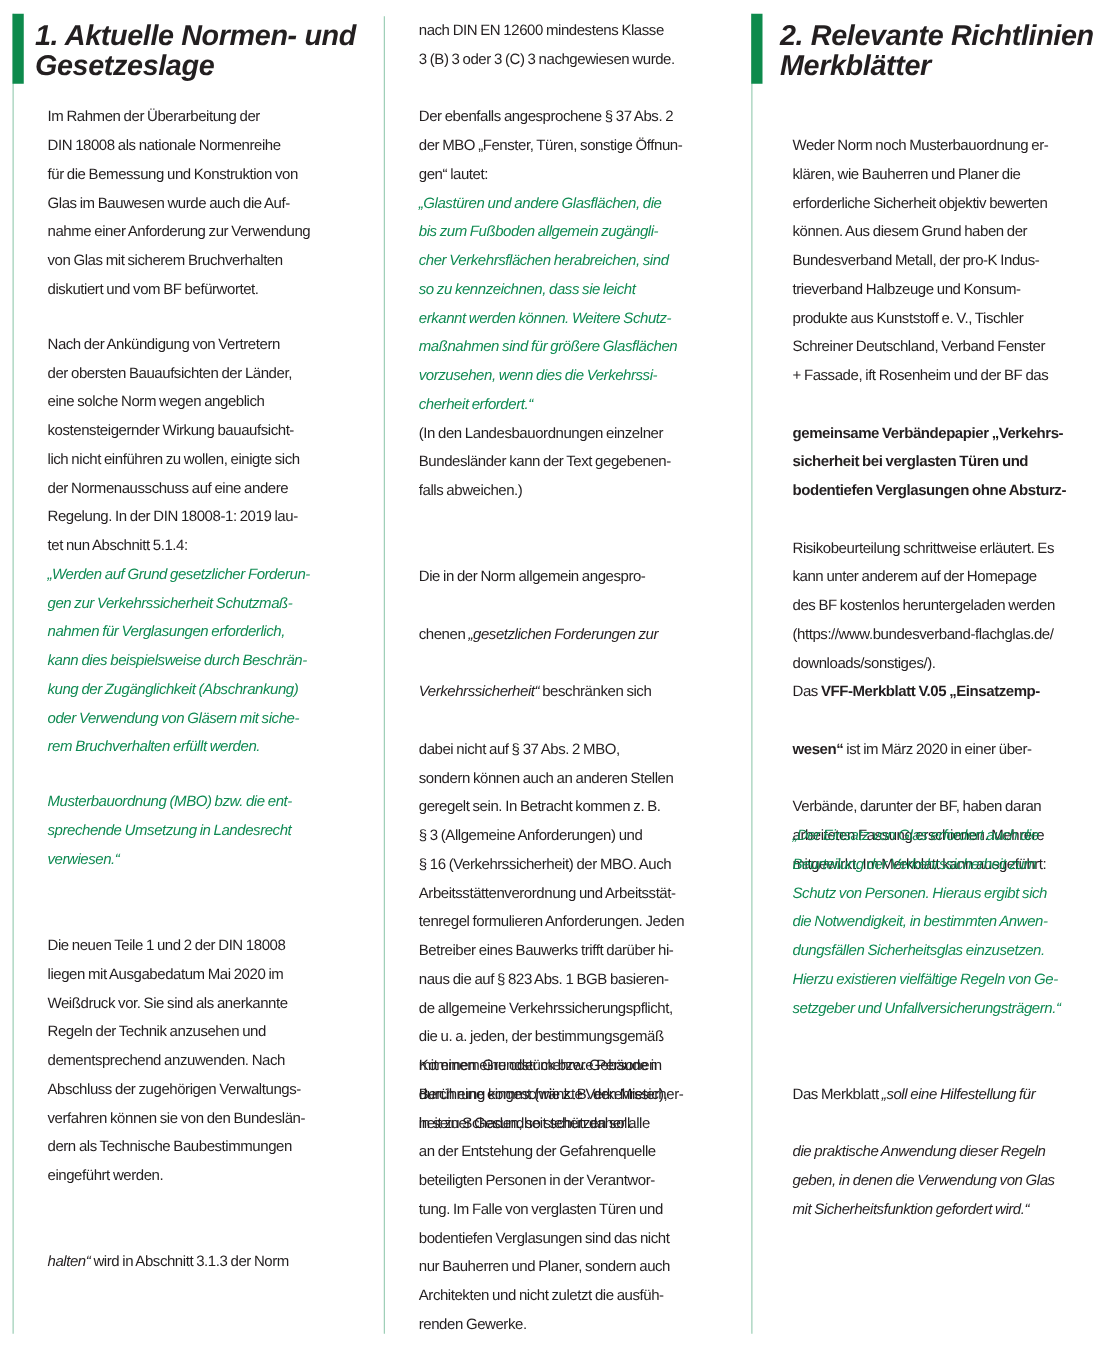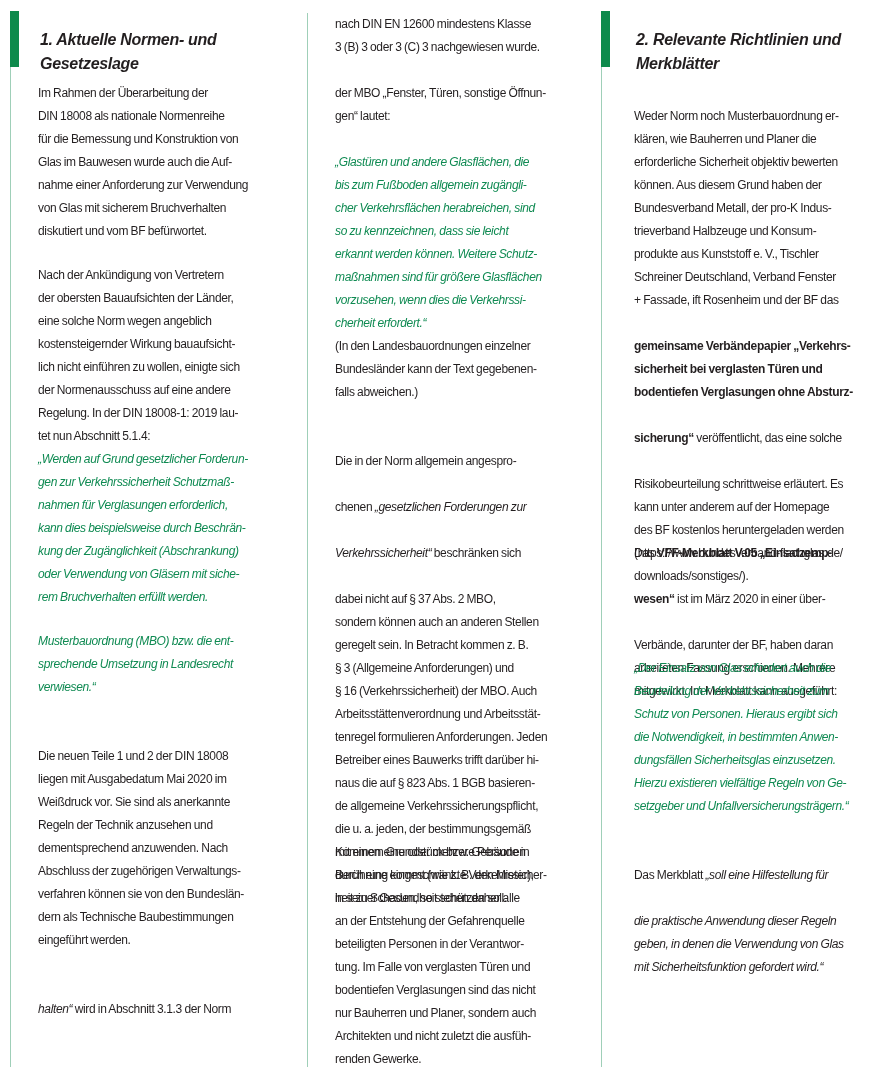--- a/index.html
+++ b/index.html
@@ -9,21 +9,21 @@
   #col1 { left: 10px; width: 285px; }
   #col2 { left: 307px; width: 285px; }
   #col3 { left: 601px; width: 279px; }
   .rule { position: absolute; left: 0; width: 1px; background: #9fcfb8; }
   #col1 .rule { top: 11px; height: 1056px; }
   #col2 .rule { top: 13px; height: 1054px; }
   #col3 .rule { top: 11px; height: 1056px; }
   .bar { position: absolute; left: 0; top: 11px; width: 9px; height: 56px; background: #0d8a4c; }
   .inner { position: absolute; left: 14px; right: 0; top: 0; }
   #col3 .inner { left: 19px; }
-  h2 { margin: 16px; font-size: 16px; line-height: 24px; font-weight: bold; font-style: italic;
+  h2 { margin: 4px; font-size: 23px; line-height: 24px; font-weight: bold; font-style: italic;
        color: #231f20; letter-spacing: -0.3px; position: absolute; top: 12px; left: 0; right: 0; }
   .txt { position: absolute; left: 14px; right: 0; font-size: 12px; line-height: 23px;
          letter-spacing: -0.35px; word-spacing: -0.5px; white-space: pre-line; }
   .line { display: block; white-space: nowrap; }
   .green { color: #0f8a52; font-style: italic; }
   .it { font-style: italic; }
   .b { font-weight: bold; }
 </style>
 </head>
 <body>
@@ -45,21 +45,21 @@
       <span class="line"><span class="it">halten“</span><span> wird in Abschnitt 3.1.3 der Norm</span></span>
       
     </div>
   </div>
 </div>
 
 <div class="col" id="col2">
   <div class="rule"></div>
   <div class="inner">
     <div class="txt" style="top:13px"><span class="line">nach DIN EN 12600 mindestens Klasse</span><span class="line">3 (B) 3 oder 3 (C) 3 nachgewiesen wurde.</span></div>
-    <div class="txt" style="top:82px"><span class="line">der MBO „Fenster, Türen, sonstige Öffnun-</span><span class="line">gen“ lautet:</span></div>
+    <div class="txt" style="top:82px"><span class="line">Der ebenfalls angesprochene § 37 Abs. 2</span><span class="line">der MBO „Fenster, Türen, sonstige Öffnun-</span><span class="line">gen“ lautet:</span></div>
     <div class="txt green" style="top:151px"><span class="line">„Glastüren und andere Glasflächen, die</span><span class="line">bis zum Fußboden allgemein zugängli-</span><span class="line">cher Verkehrsflächen herabreichen, sind</span><span class="line">so zu kennzeichnen, dass sie leicht</span><span class="line">erkannt werden können. Weitere Schutz-</span><span class="line">maßnahmen sind für größere Glasflächen</span><span class="line">vorzusehen, wenn dies die Verkehrssi-</span><span class="line">cherheit erfordert.“</span></div>
     <div class="txt" style="top:335px"><span class="line">(In den Landesbauordnungen einzelner</span><span class="line">Bundesländer kann der Text gegebenen-</span><span class="line">falls abweichen.)</span></div>
     <div class="txt" style="top:427px">
       <span class="line">Die in der Norm allgemein angespro-</span>
       <span class="line"><span>chenen </span><span class="it">„gesetzlichen Forderungen zur</span></span>
       <span class="line"><span class="it">Verkehrssicherheit“</span><span> beschränken sich</span></span>
       <span><span class="line">dabei nicht auf § 37 Abs. 2 MBO,</span><span class="line">sondern können auch an anderen Stellen</span><span class="line">geregelt sein. In Betracht kommen z. B.</span><span class="line">§ 3 (Allgemeine Anforderungen) und</span><span class="line">§ 16 (Verkehrssicherheit) der MBO. Auch</span><span class="line">Arbeitsstättenverordnung und Arbeitsstät-</span><span class="line">tenregel formulieren Anforderungen. Jeden</span><span class="line">Betreiber eines Bauwerks trifft darüber hi-</span><span class="line">naus die auf § 823 Abs. 1 BGB basieren-</span><span class="line">de allgemeine Verkehrssicherungspflicht,</span><span class="line">die u. a. jeden, der bestimmungsgemäß</span><span class="line">mit einem Grundstück bzw. Gebäude in</span><span class="line">Berührung kommt (wie z. B. den Mieter),</span><span class="line">in seiner Gesundheit schützen soll.</span></span>
     </div>
     <div class="txt" style="top:841px"><span class="line">Kommen eine oder mehrere Personen</span><span class="line">durch eine eingeschränkte Verkehrssicher-</span><span class="line">heit zu Schaden, so stehen daher alle</span><span class="line">an der Entstehung der Gefahrenquelle</span><span class="line">beteiligten Personen in der Verantwor-</span><span class="line">tung. Im Falle von verglasten Türen und</span><span class="line">bodentiefen Verglasungen sind das nicht</span><span class="line">nur Bauherren und Planer, sondern auch</span><span class="line">Architekten und nicht zuletzt die ausfüh-</span><span class="line">renden Gewerke.</span></div>
   </div>
@@ -69,21 +69,20 @@
   <div class="rule"></div>
   <div class="bar"></div>
   <div class="inner">
     <h2>
       <span class="line">2. Relevante Richtlinien und</span>
       <span class="line">Merkblätter</span>
     </h2>
     <div class="txt" style="top:82px">
       <span><span class="line">Weder Norm noch Musterbauordnung er-</span><span class="line">klären, wie Bauherren und Planer die</span><span class="line">erforderliche Sicherheit objektiv bewerten</span><span class="line">können. Aus diesem Grund haben der</span><span class="line">Bundesverband Metall, der pro-K Indus-</span><span class="line">trieverband Halbzeuge und Konsum-</span><span class="line">produkte aus Kunststoff e. V., Tischler</span><span class="line">Schreiner Deutschland, Verband Fenster</span><span class="line">+ Fassade, ift Rosenheim und der BF das</span></span>
       <span class="b"><span class="line">gemeinsame Verbändepapier „Verkehrs-</span><span class="line">sicherheit bei verglasten Türen und</span><span class="line">bodentiefen Verglasungen ohne Absturz-</span></span>
-      <span class="line"><span class="b">sicherung“</span><span> veröffentlicht, das eine solche</span></span>
       <span><span class="line">Risikobeurteilung schrittweise erläutert. Es</span><span class="line">kann unter anderem auf der Homepage</span><span class="line">des BF kostenlos heruntergeladen werden</span><span class="line">(https://www.bundesverband-flachglas.de/</span><span class="line">downloads/sonstiges/).</span></span>
     </div>
     <div class="txt" style="top:519px">
       <span class="line"><span>Das </span><span class="b">VFF-Merkblatt V.05 „Einsatzemp-</span></span>
       <span class="line"><span class="b">wesen“</span><span> ist im März 2020 in einer über-</span></span>
       <span><span class="line">Verbände, darunter der BF, haben daran</span><span class="line">arbeiteten Fassung erschienen. Mehrere</span><span class="line">mitgewirkt. Im Merkblatt kann ausgeführt:</span></span>
     </div>
     <div class="txt green" style="top:657px"><span class="line">„Der Einsatz von Glas erfordert auch die</span><span class="line">Beurteilung der Verkehrssicherheit zum</span><span class="line">Schutz von Personen. Hieraus ergibt sich</span><span class="line">die Notwendigkeit, in bestimmten Anwen-</span><span class="line">dungsfällen Sicherheitsglas einzusetzen.</span><span class="line">Hierzu existieren vielfältige Regeln von Ge-</span><span class="line">setzgeber und Unfallversicherungsträgern.“</span></div>
     <div class="txt" style="top:841px">
       <span class="line"><span>Das Merkblatt </span><span class="it">„soll eine Hilfestellung für</span></span>

